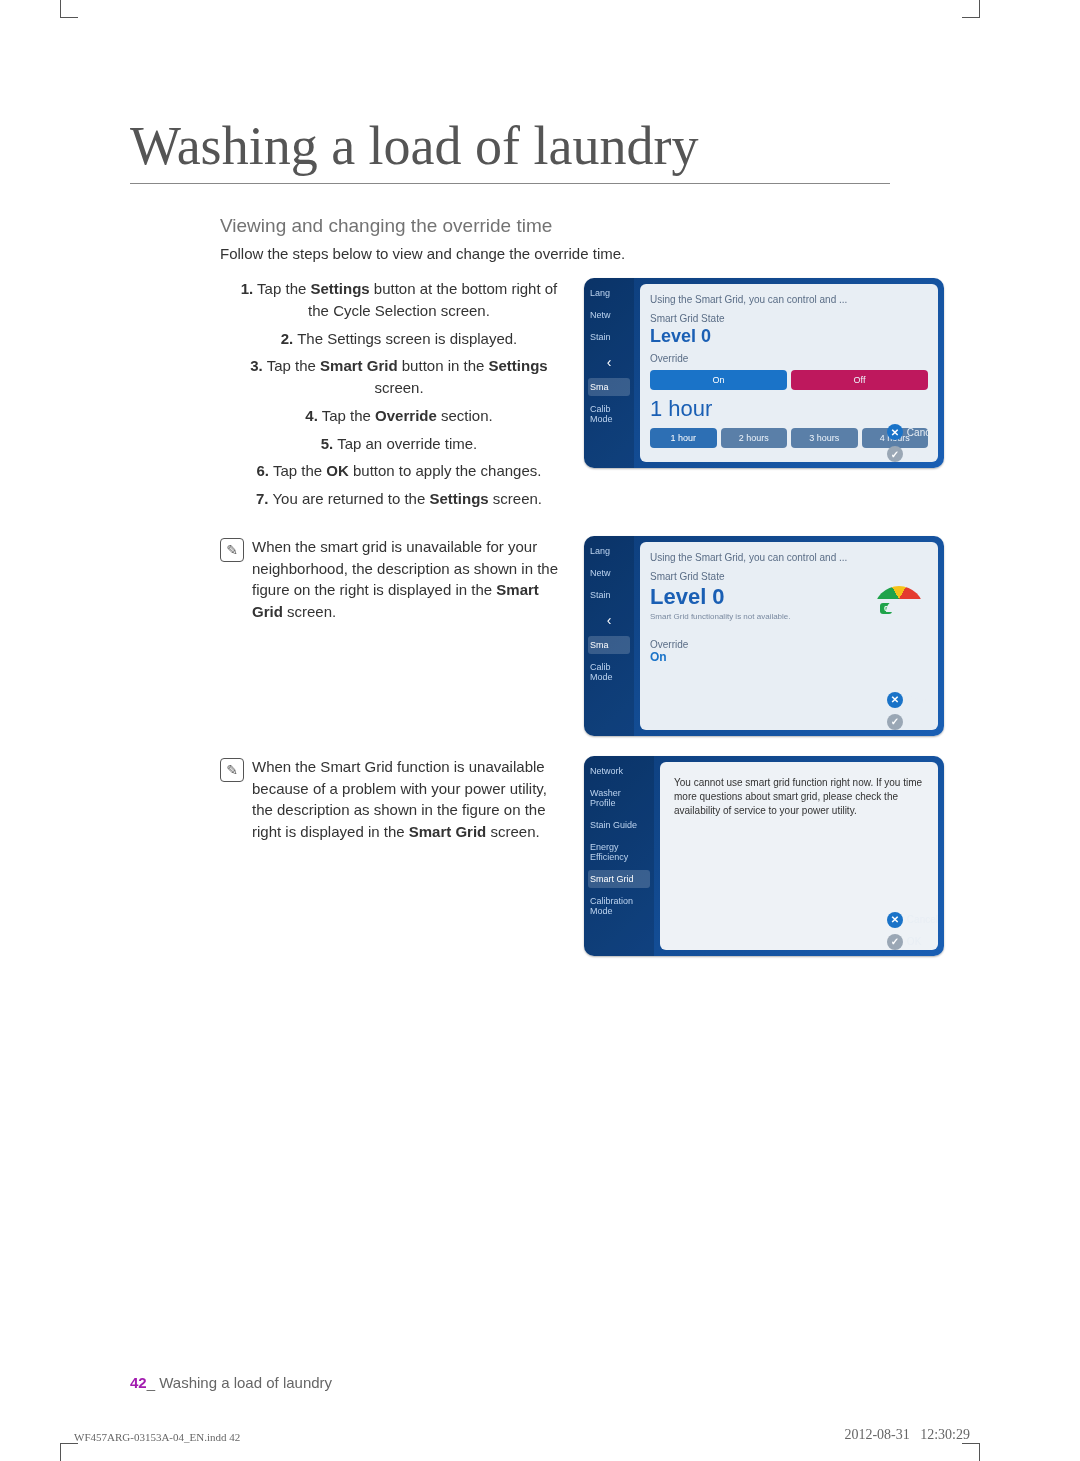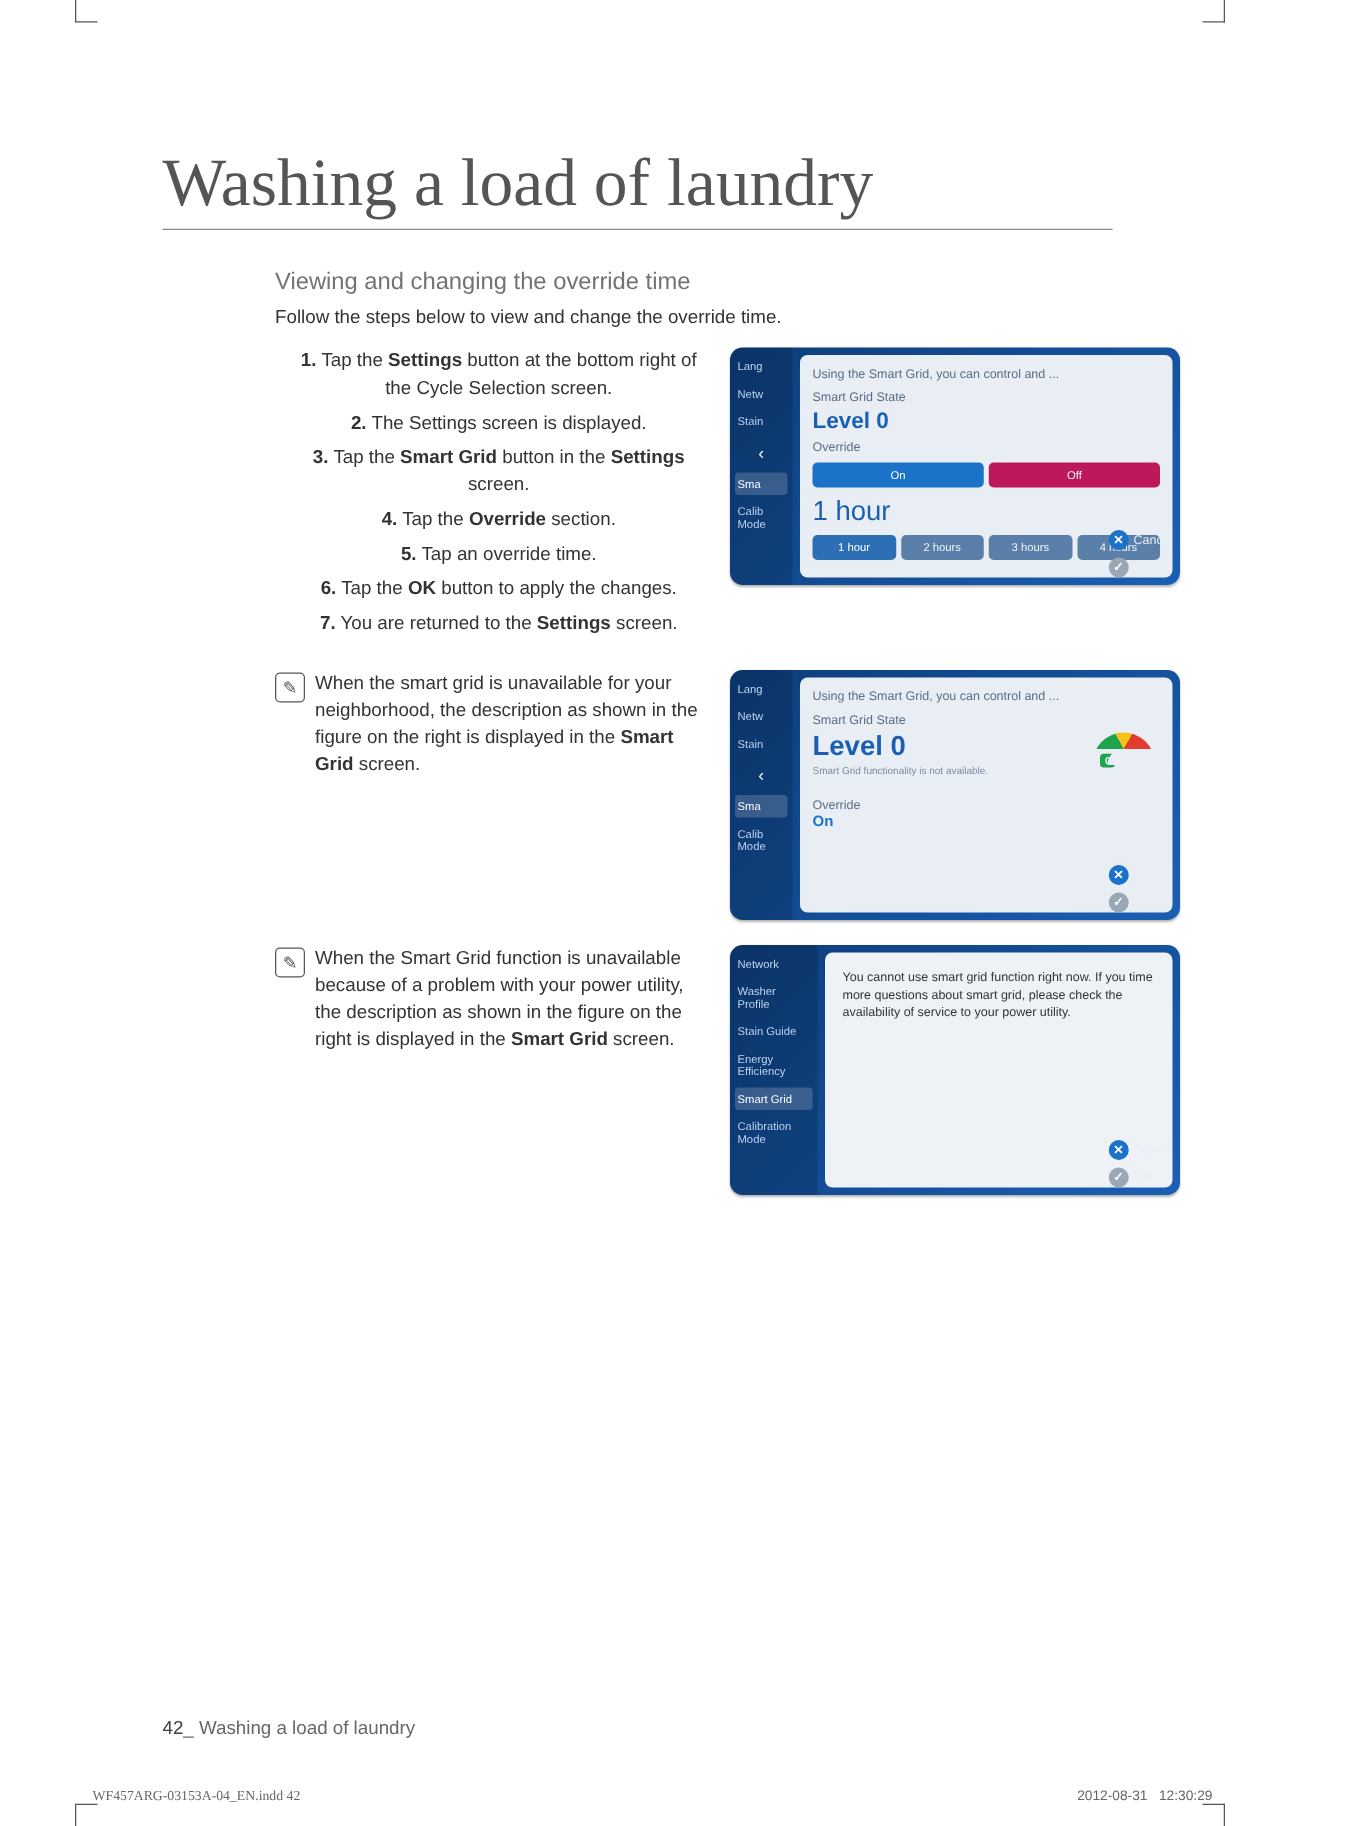--- a/index.html
+++ b/index.html
@@ -118,23 +118,23 @@
   }
   .msgpanel {
     flex:1; background:#eef2f6; color:#333; margin:6px; border-radius:6px;
     padding:14px 14px 40px 14px; font-size:10px; line-height:1.4;
   }
 
   .footer {
     position:absolute; left:130px; bottom:70px;
     font-size:15px; color:#666;
   }
-  .footer .pn { font-weight:400; color:#404040;text-align:center;}
+  .footer .pn { font-weight:700; color:#a21caf;text-align:center;}
   .meta-left  { position:absolute; left:74px;  bottom:18px; font-size:11px; color:#666; font-family:"Times New Roman",serif;}
-  .meta-right { position:absolute; right:110px; bottom:18px; font-size:11px; color:#666; font-family:Liberation Sans, sans-serif;}
+  .meta-right { position:absolute; right:110px; bottom:18px; font-size:14px; color:#666; font-family:Liberation Serif, serif;}
 
   .d1 { height:190px;}
   .d2 { height:200px;}
   .d3 { height:200px;}
 </style>
 </head>
 <body>
 
 <div class="crop-top-left"></div>
 <div class="crop-top-right"></div>

